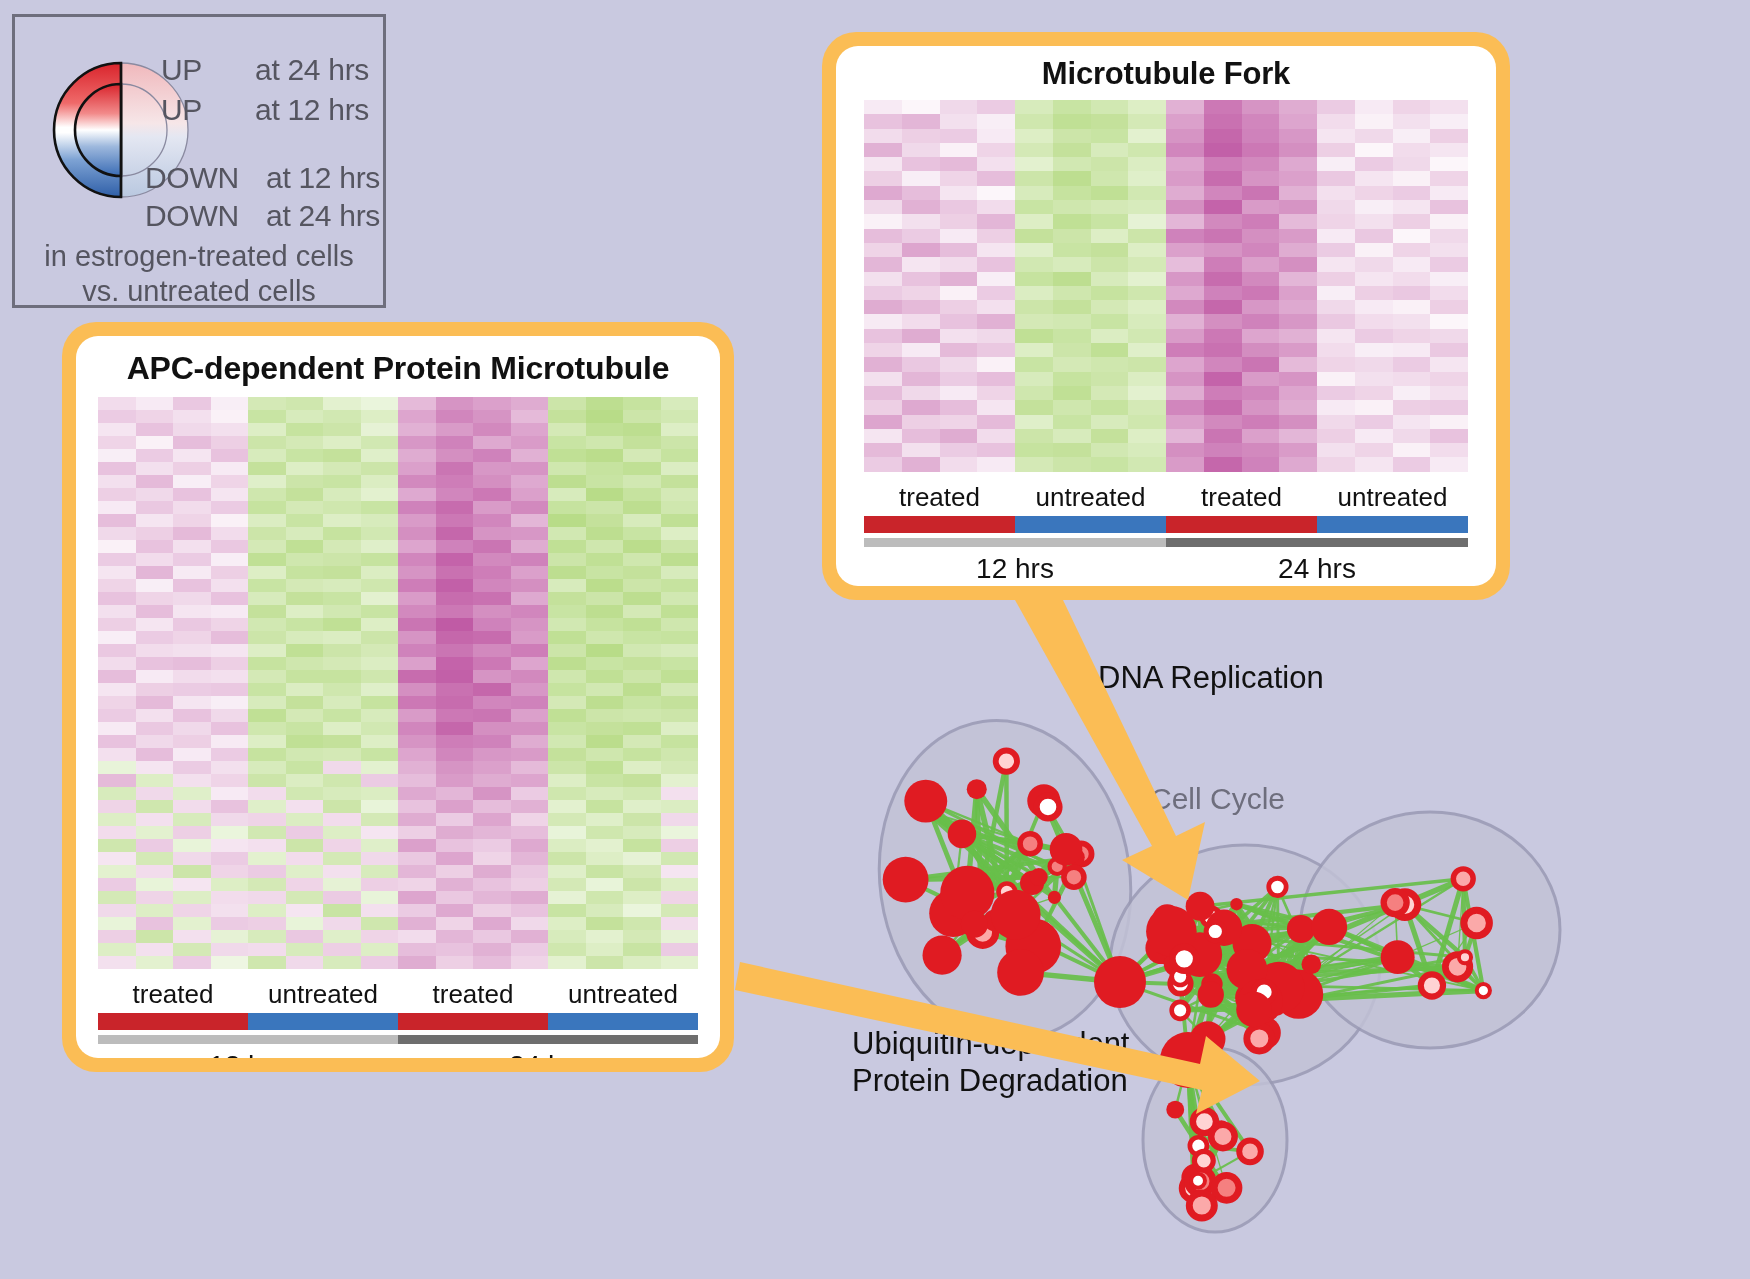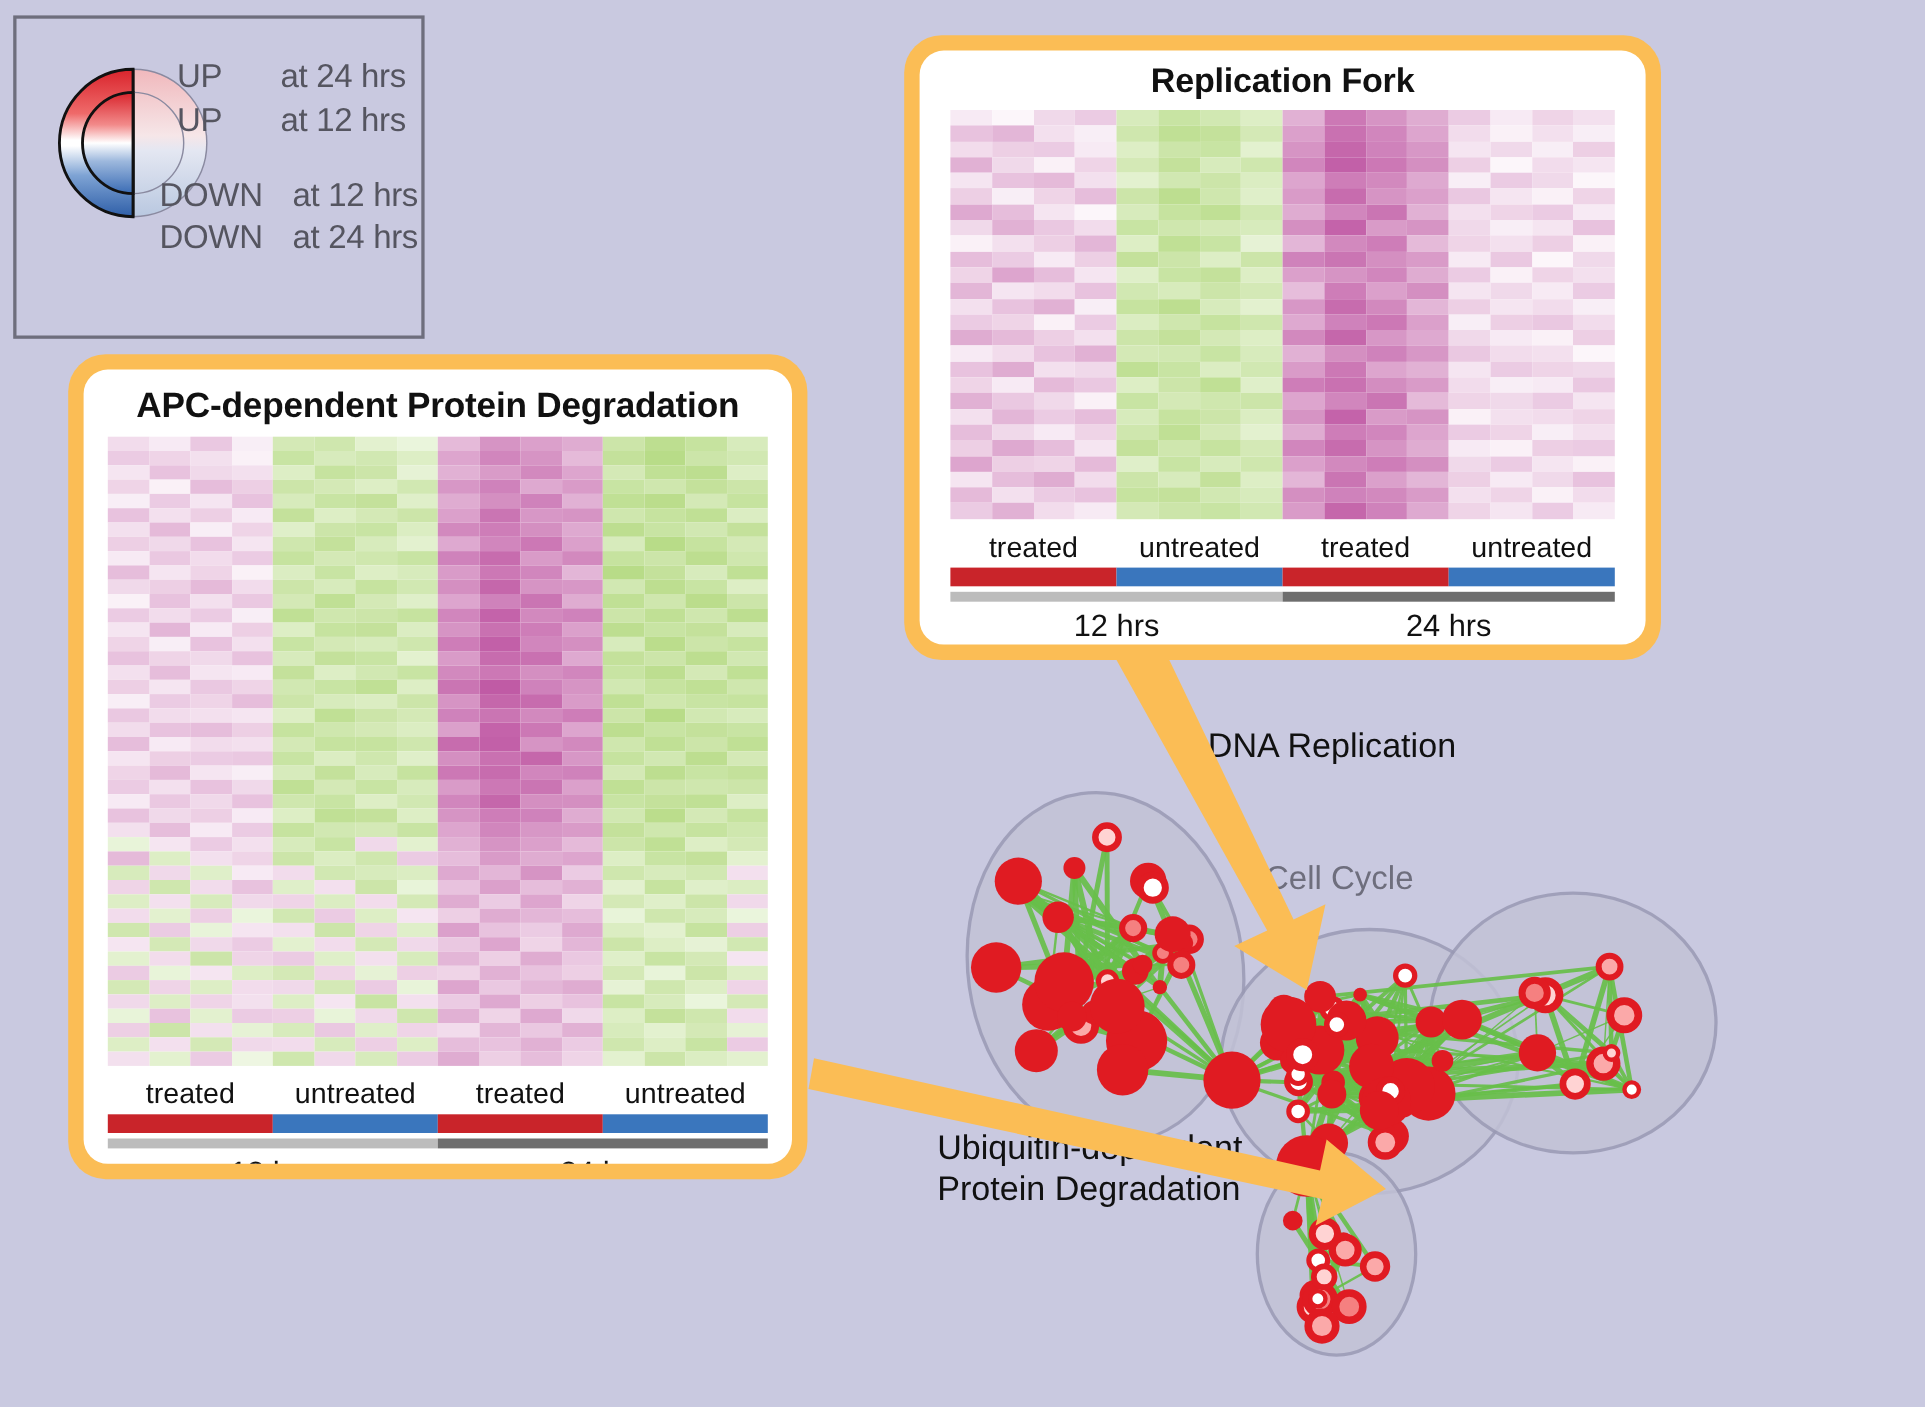--- a/index.html
+++ b/index.html
@@ -130,26 +130,28 @@
 
     <div class="lbl" style="left:146px;top:76px;">UP</div>
     <div class="lbl" style="left:240px;top:76px;">at 12 hrs</div>
 
     <div class="lbl" style="left:130px;top:144px;">DOWN</div>
     <div class="lbl" style="left:251px;top:144px;">at 12 hrs</div>
 
     <div class="lbl" style="left:130px;top:182px;">DOWN</div>
     <div class="lbl" style="left:251px;top:182px;">at 24 hrs</div>
 
+    <div class="foot">in estrogen-treated cells
+vs. untreated cells</div>
   </div>
 
 
   <div class="panel" id="rf">
     <div class="inner" style="padding:0 28px 12px 28px;">
-      <div class="panel-title hm-title">Replication Fork</div>
+      <div class="panel-title hm-title">Microtubule Fork</div>
       <div class="hmgrid" id="grid-rf">
           <div class="hmrow" style="height: 14.3px;">
             <div class="hmcell" style="background: rgb(247, 234, 244);"></div>
             <div class="hmcell" style="background: rgb(252, 246, 250);"></div>
             <div class="hmcell" style="background: rgb(240, 217, 234);"></div>
             <div class="hmcell" style="background: rgb(235, 203, 227);"></div>
             <div class="hmcell" style="background: rgb(215, 235, 188);"></div>
             <div class="hmcell" style="background: rgb(200, 228, 163);"></div>
             <div class="hmcell" style="background: rgb(209, 232, 178);"></div>
             <div class="hmcell" style="background: rgb(221, 238, 197);"></div>
@@ -633,21 +635,21 @@
         <div class="hrsrow" id="hrs-rf">
             <div>12 hrs</div>
             <div>24 hrs</div>
           </div>
       </div>
     </div>
   </div>
 
   <div class="panel" id="apc">
     <div class="inner" style="padding:0 22px 12px 22px;">
-      <div class="panel-title hm-title">APC-dependent Protein Degradation</div>
+      <div class="panel-title hm-title">APC-dependent Protein Microtubule</div>
       <div class="hmgrid" id="grid-apc">
           <div class="hmrow" style="height: 13px;">
             <div class="hmcell" style="background: rgb(242, 220, 236);"></div>
             <div class="hmcell" style="background: rgb(247, 234, 244);"></div>
             <div class="hmcell" style="background: rgb(234, 200, 225);"></div>
             <div class="hmcell" style="background: rgb(248, 238, 246);"></div>
             <div class="hmcell" style="background: rgb(212, 233, 182);"></div>
             <div class="hmcell" style="background: rgb(207, 231, 174);"></div>
             <div class="hmcell" style="background: rgb(227, 241, 207);"></div>
             <div class="hmcell" style="background: rgb(234, 245, 220);"></div>

